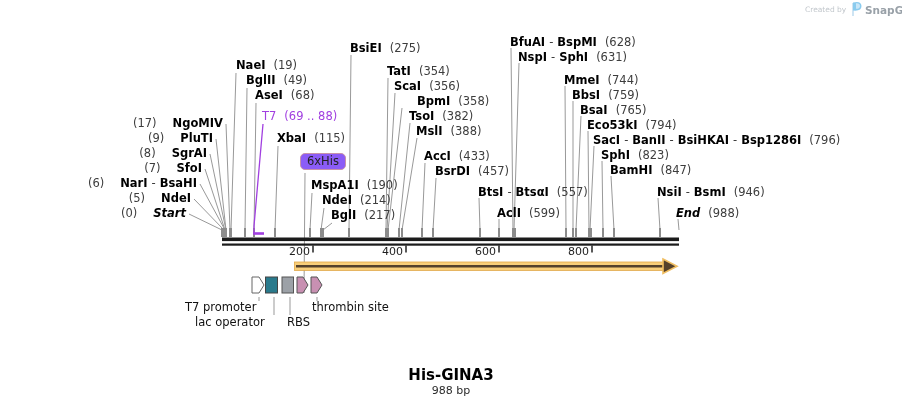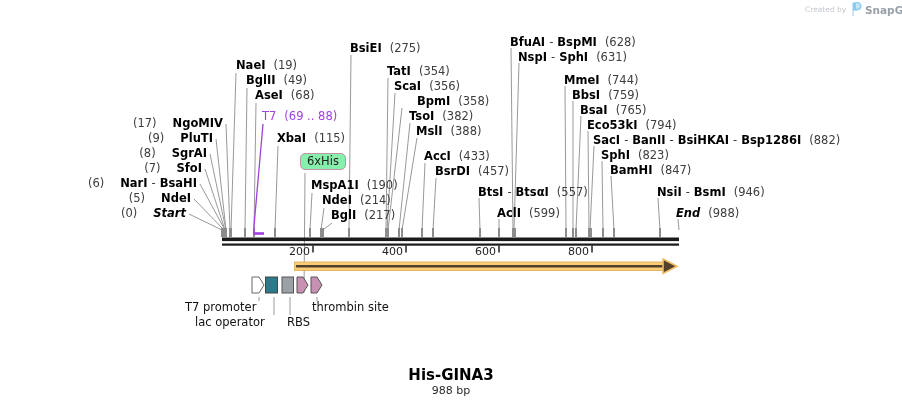--- a/index.html
+++ b/index.html
@@ -9,21 +9,21 @@
   .lbl{position:absolute;white-space:nowrap;font-size:11.5px;line-height:11px;color:#000;}
   .lbl b{font-weight:bold;color:#000;}
   .lbl .pos{color:#3d3d3d;margin-left:8px;font-weight:normal;}
   .lbl.rt{text-align:right;}
   .lbl.rt .pos{margin-left:0;margin-right:16px;}
   .lbl .dash{color:#3d3d3d;font-weight:normal;margin:0 4px;}
   .lbl.ital b{font-style:italic;}
   .lbl.t7{color:#a13fe0;}
   .lbl.t7 .name{color:#a13fe0;font-weight:normal;}
   .lbl.t7 .pos{color:#a13fe0;}
-  .badge{position:absolute;background:#86efac;border:1px solid #c792a9;border-radius:5px;
+  .badge{position:absolute;background:#8b5cf6;border:1px solid #c792a9;border-radius:5px;
          padding:1px 6px 2px 6px;font-size:11.5px;line-height:12px;color:#222;}
   .axisnum{position:absolute;font-size:11px;line-height:11px;color:#1f1f1f;}
   .feat{position:absolute;font-size:11.5px;line-height:11px;color:#111;}
   .title{position:absolute;left:0;width:100%;text-align:center;font-weight:bold;
          font-size:15px;color:#000;}
   .subtitle{position:absolute;left:0;width:100%;text-align:center;font-size:11px;color:#2b2b2b;}
   .createdby{position:absolute;font-size:7.5px;color:#c2c7cc;}
   .brandname{position:absolute;font-size:10.5px;font-weight:600;color:#99a1a8;}
 </style>
 </head>
@@ -216,21 +216,21 @@
     <b>NspI</b><span class="dash">-</span><b>SphI</b><span class="pos">(631)</span></div>
   <div class="lbl" style="left:564px;top:75px;">
     <b>MmeI</b><span class="pos">(744)</span></div>
   <div class="lbl" style="left:572px;top:90px;">
     <b>BbsI</b><span class="pos">(759)</span></div>
   <div class="lbl" style="left:580px;top:105px;">
     <b>BsaI</b><span class="pos">(765)</span></div>
   <div class="lbl" style="left:587px;top:120px;">
     <b>Eco53kI</b><span class="pos">(794)</span></div>
   <div class="lbl" style="left:593px;top:135px;">
-    <b>SacI</b><span class="dash">-</span><b>BanII</b><span class="dash">-</span><b>BsiHKAI</b><span class="dash">-</span><b>Bsp1286I</b><span class="pos">(882)</span></div>
+    <b>SacI</b><span class="dash">-</span><b>BanII</b><span class="dash">-</span><b>BsiHKAI</b><span class="dash">-</span><b>Bsp1286I</b><span class="pos">(796)</span></div>
   <div class="lbl" style="left:601px;top:150px;">
     <b>SphI</b><span class="pos">(823)</span></div>
   <div class="lbl" style="left:610px;top:165px;">
     <b>BamHI</b><span class="pos">(847)</span></div>
   <div class="lbl" style="left:478px;top:187px;">
     <b>BtsI</b><span class="dash">-</span><b>BtsαI</b><span class="pos">(557)</span></div>
   <div class="lbl" style="left:497px;top:208px;">
     <b>AclI</b><span class="pos">(599)</span></div>
   <div class="lbl" style="left:657px;top:187px;">
     <b>NsiI</b><span class="dash">-</span><b>BsmI</b><span class="pos">(946)</span></div>

